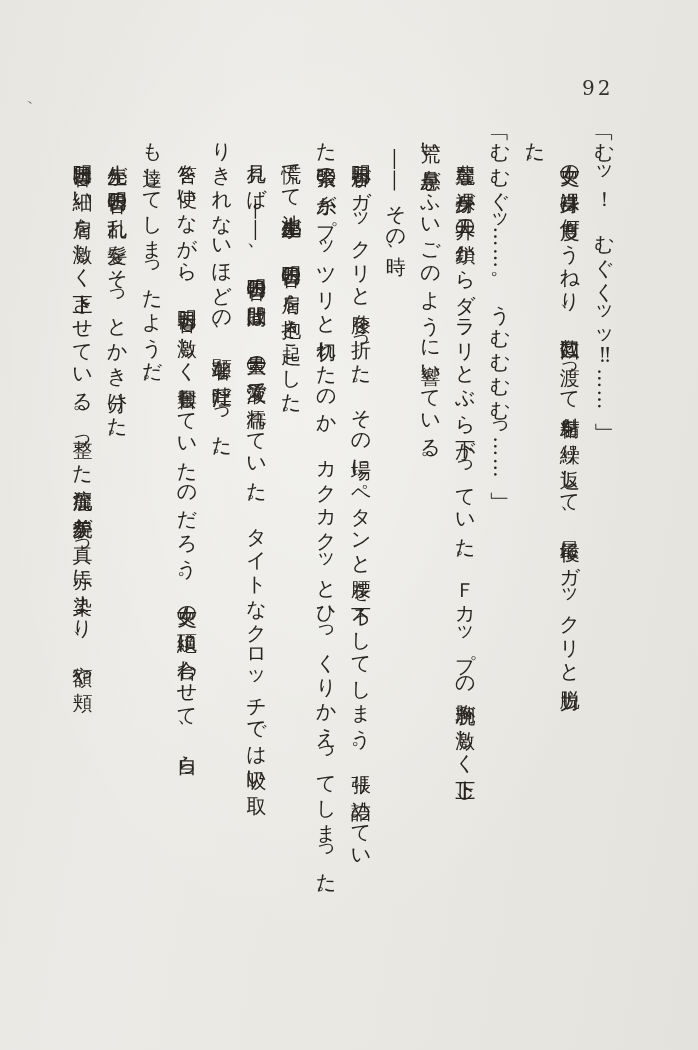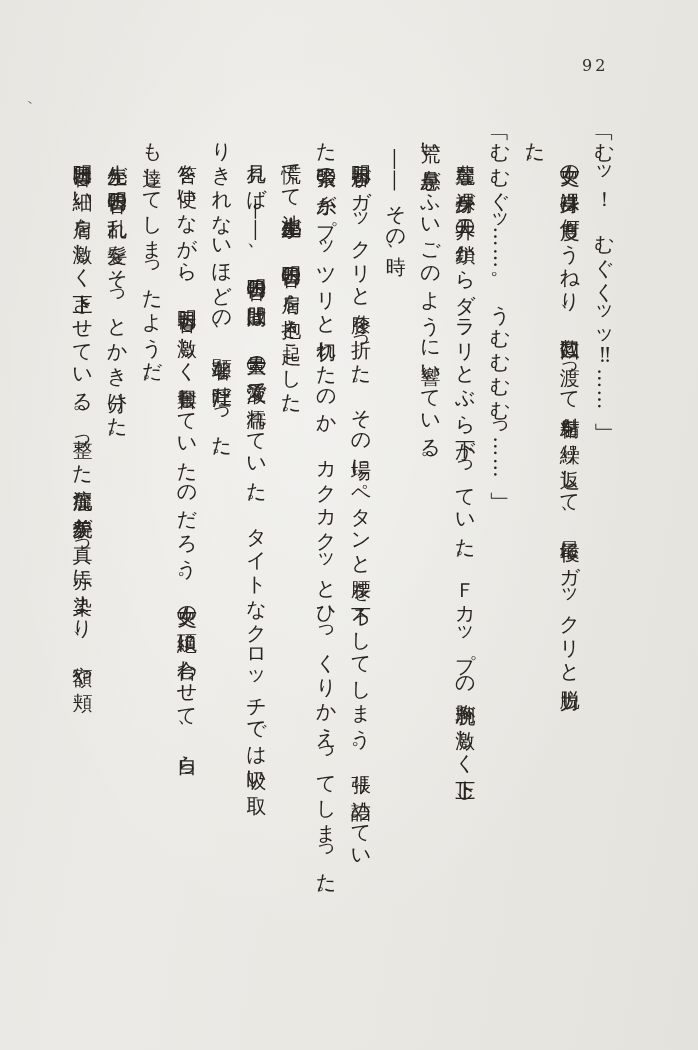--- a/index.html
+++ b/index.html
@@ -9,22 +9,22 @@
     margin:0 auto;
     background:
       radial-gradient(ellipse at 45% 40%, rgba(255,255,255,.35), rgba(0,0,0,0) 60%),
       linear-gradient(100deg, #e7e6e1 0%, #ebeae6 30%, #e9e8e3 55%, #e6e5e0 80%, #e3e2dd 100%);
     overflow:hidden;
     font-family:"DejaVu Serif","Liberation Serif",serif;
     color:#282520;
   }
   .page-number{
     position:absolute;
-    top:56px;left:582px;
-    font-size:16px;
+    top:76px;left:582px;
+    font-size:20px;
     letter-spacing:3px;
     color:#33302a;
   }
   .text-block{
     position:absolute;
     top:128px;right:76px;
     height:890px;
     writing-mode:vertical-rl;
     text-orientation:mixed;
     font-size:20px;

